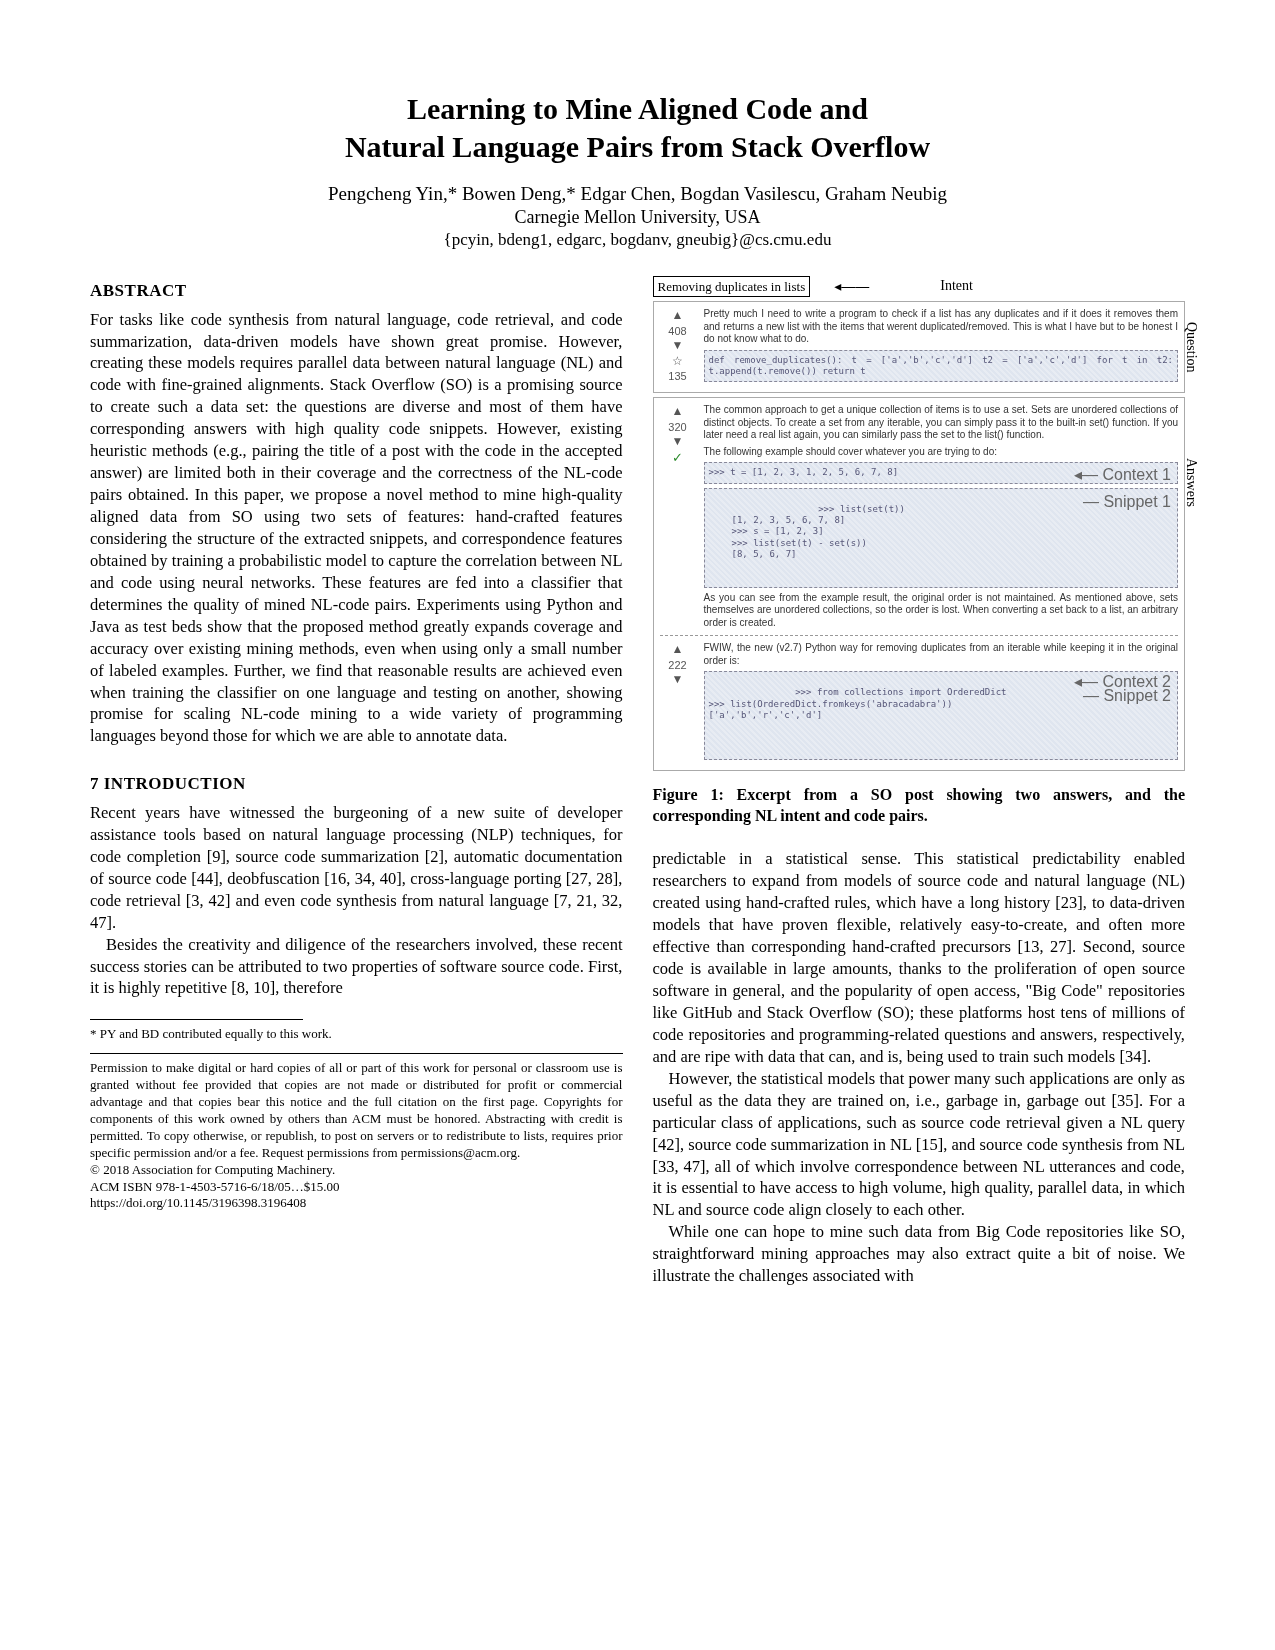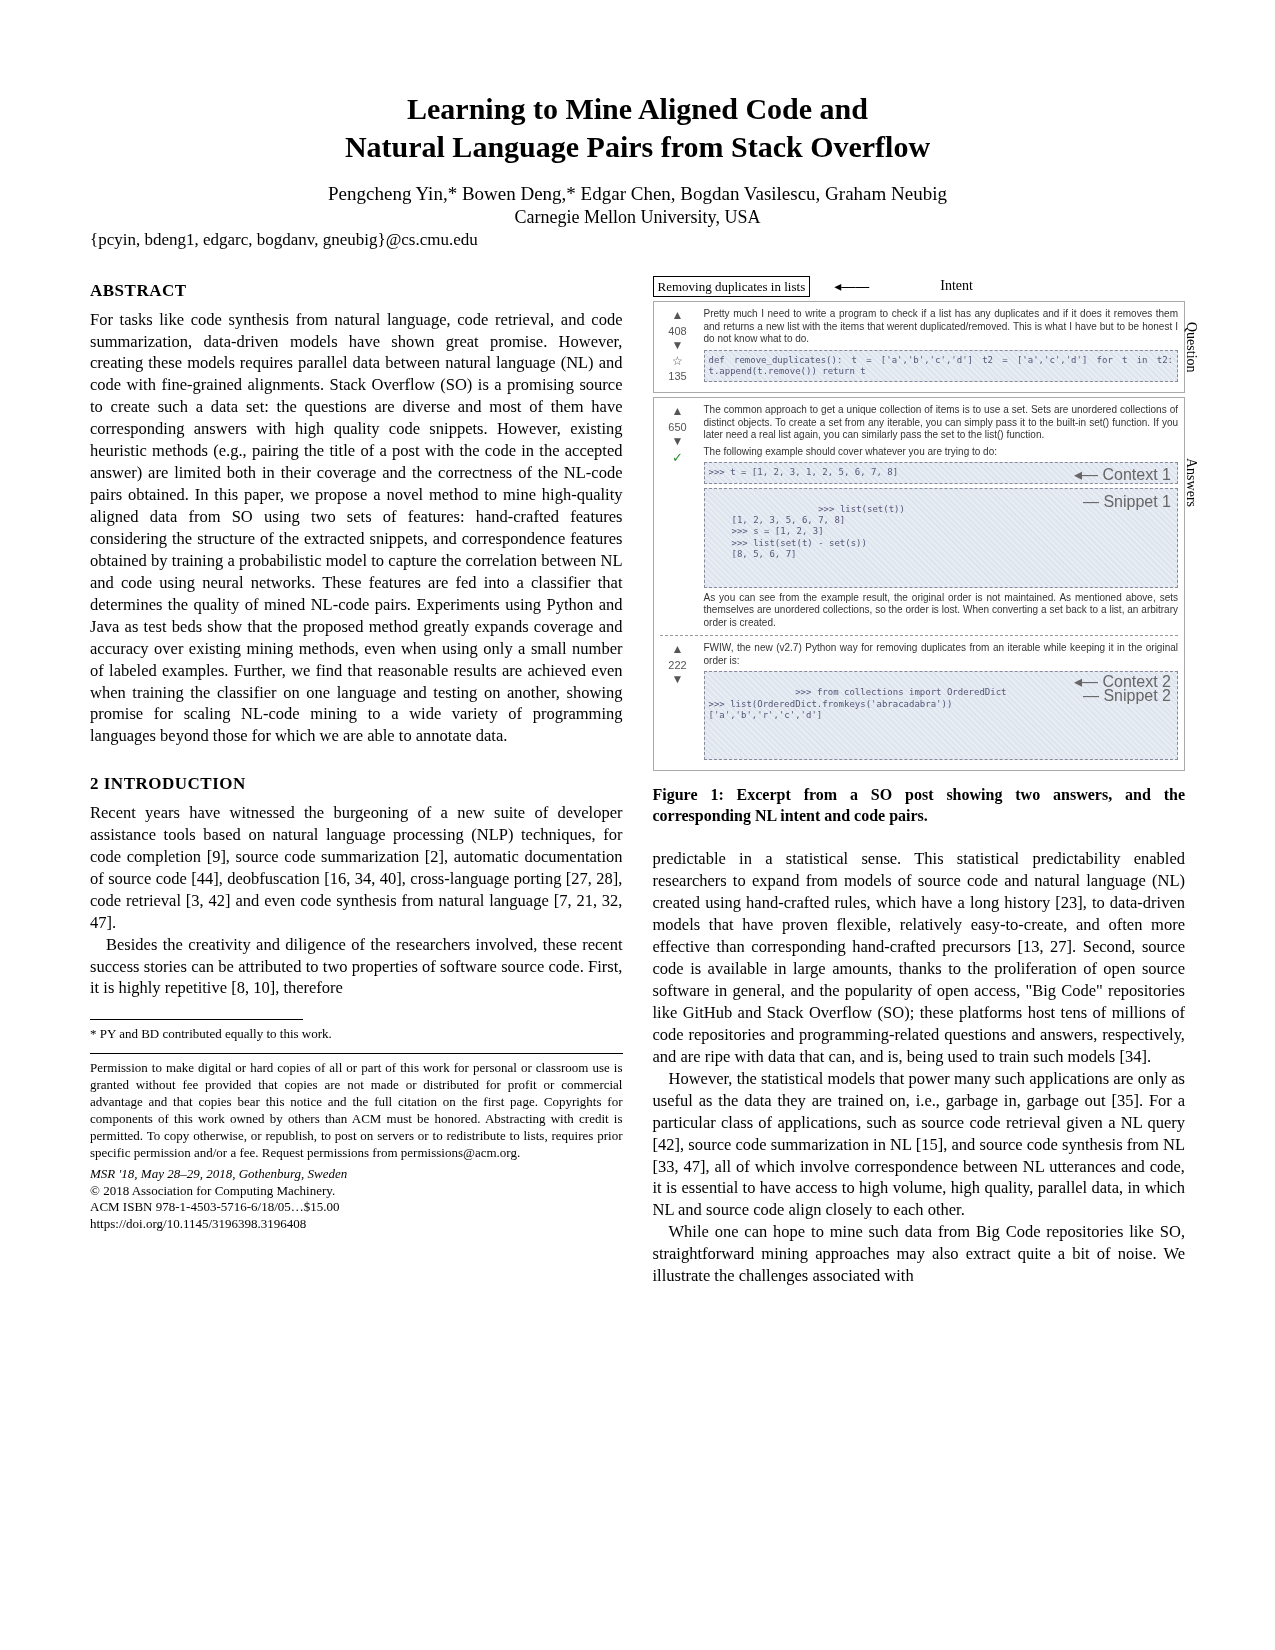--- a/index.html
+++ b/index.html
@@ -27,20 +27,21 @@
     text-align: center;
     font-size: 19px;
     margin-bottom: 2px;
   }
   .affiliation {
     text-align: center;
     font-size: 18px;
     margin-bottom: 2px;
   }
   .emails {
+    text-align: center;
     font-size: 17px;
     margin-bottom: 26px;
   }
   .columns {
     display: flex;
     gap: 30px;
   }
   .col {
     flex: 1;
     font-size: 16.5px;
@@ -188,30 +189,29 @@
   <div class="authors">Pengcheng Yin,* Bowen Deng,* Edgar Chen, Bogdan Vasilescu, Graham Neubig</div>
   <div class="affiliation">Carnegie Mellon University, USA</div>
   <div class="emails">{pcyin, bdeng1, edgarc, bogdanv, gneubig}@cs.cmu.edu</div>
 
   <div class="columns">
 
     <div class="col">
       <div class="heading">ABSTRACT</div>
       <div class="abstract-body">For tasks like code synthesis from natural language, code retrieval, and code summarization, data-driven models have shown great promise. However, creating these models requires parallel data between natural language (NL) and code with fine-grained alignments. Stack Overflow (SO) is a promising source to create such a data set: the questions are diverse and most of them have corresponding answers with high quality code snippets. However, existing heuristic methods (e.g., pairing the title of a post with the code in the accepted answer) are limited both in their coverage and the correctness of the NL-code pairs obtained. In this paper, we propose a novel method to mine high-quality aligned data from SO using two sets of features: hand-crafted features considering the structure of the extracted snippets, and correspondence features obtained by training a probabilistic model to capture the correlation between NL and code using neural networks. These features are fed into a classifier that determines the quality of mined NL-code pairs. Experiments using Python and Java as test beds show that the proposed method greatly expands coverage and accuracy over existing mining methods, even when using only a small number of labeled examples. Further, we find that reasonable results are achieved even when training the classifier on one language and testing on another, showing promise for scaling NL-code mining to a wide variety of programming languages beyond those for which we are able to annotate data.</div>
 
-      <div class="heading num">2   INTRODUCTION</div>
+      <div class="heading num">7   INTRODUCTION</div>
       <div>Recent years  have witnessed the burgeoning of a new suite of developer assistance tools based on natural language processing (NLP) techniques, for code completion [9], source code summarization [2], automatic documentation of source code [44], deobfuscation [16, 34, 40], cross-language porting [27, 28], code retrieval [3, 42] and even code synthesis from natural language [7, 21, 32, 47].</div>
       <div class="p-indent">Besides the creativity and diligence of the researchers involved, these recent success stories can be attributed to two properties of software source code. First, it is highly repetitive [8, 10], therefore</div>
 
       <hr class="footnote-sep">
       <div class="footnote">
         <div>* PY and BD contributed equally to this work.</div>
         <hr class="perm-sep">
         <div>Permission to make digital or hard copies of all or part of this work for personal or classroom use is granted without fee provided that copies are not made or distributed for profit or commercial advantage and that copies bear this notice and the full citation on the first page. Copyrights for components of this work owned by others than ACM must be honored. Abstracting with credit is permitted. To copy otherwise, or republish, to post on servers or to redistribute to lists, requires prior specific permission and/or a fee. Request permissions from permissions@acm.org.</div>
-        <div class="venue">MSR '18, May 28–29, 2018, Gothenburg, Sweden</div>
         <div>© 2018 Association for Computing Machinery.</div>
         <div>ACM ISBN 978-1-4503-5716-6/18/05…$15.00</div>
         <div>https://doi.org/10.1145/3196398.3196408</div>
       </div>
     </div>
 
     <div class="col">
 
       <div class="fig">
         <div class="fig-title-row">
@@ -241,21 +241,21 @@
             </div>
           </div>
         </div>
 
         <div class="fig-panel">
           <div class="fig-side-label" style="top:60px;">Answers</div>
 
           <div class="fig-row">
             <div class="fig-votes">
               <span class="tri-up"></span>
-              <span>650</span>
+              <span>320</span>
               <span class="tri-down"></span>
               <span class="check"></span>
             </div>
             <div class="fig-content">
               <div>The common approach to get a unique collection of items is to use a set. Sets are unordered collections of distinct objects. To create a set from any iterable, you can simply pass it to the built-in set() function. If you later need a real list again, you can similarly pass the set to the list() function.</div>
               <div style="margin-top:4px">The following example should cover whatever you are trying to do:</div>
               <div class="fig-code">
                 <span>&gt;&gt;&gt; t = [1, 2, 3, 1, 2, 5, 6, 7, 8]</span>
                 <span class="fig-code-label">◂— <span>Context 1</span></span>
               </div>

